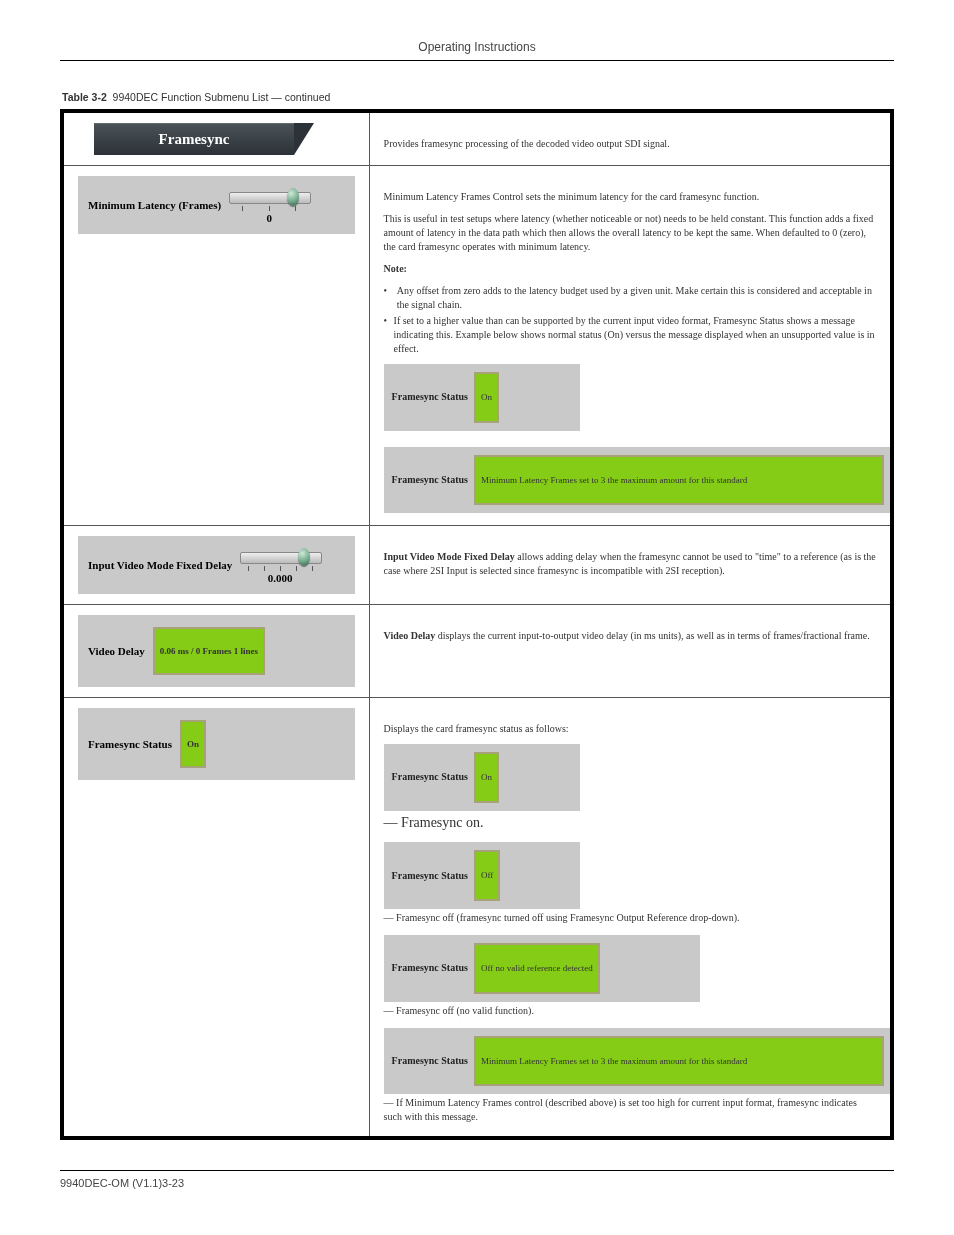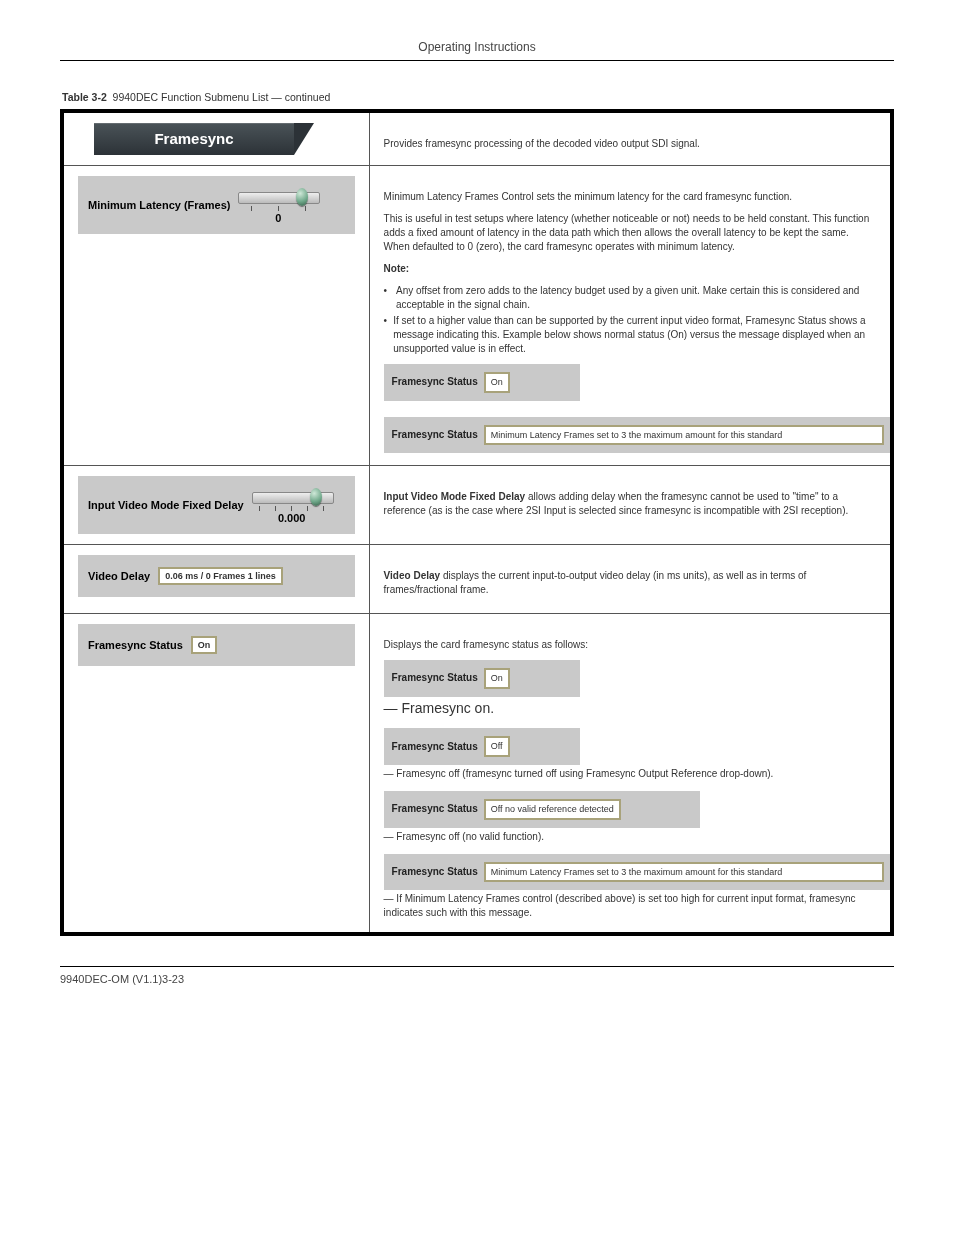--- a/index.html
+++ b/index.html
@@ -21,20 +21,21 @@
     justify-content: center;
     font-size: 12px;
     color: #444;
     margin-bottom: 6px;
   }
   .outer-table {
     width: 100%;
     border: 4px solid #000;
     border-collapse: collapse;
     box-sizing: border-box;
+    font-family: Liberation Serif, serif;
   }
   .outer-table td {
     border: 1px solid #555;
     vertical-align: top;
     padding: 0;
   }
   .col-left { width: 37%; }
   .col-right { width: 63%; }
 
   .tab-badge {
@@ -141,23 +142,23 @@
     padding: 8px 8px;
   }
   .status-label {
     font-size: 10px;
     font-weight: bold;
     color: #222;
     white-space: nowrap;
   }
   .status-box {
     border: 2px solid #a8a27a;
-    background: #ffffff;
+    background: #84cc16;
     font-size: 9px;
-    padding: 2px 5px;
+    padding: 17px 5px;
     color: #333;
     white-space: nowrap;
   }
   .status-box.wide {
     font-size: 9px;
     white-space: normal;
     flex: 1;
     min-width: 0;
   }
 

